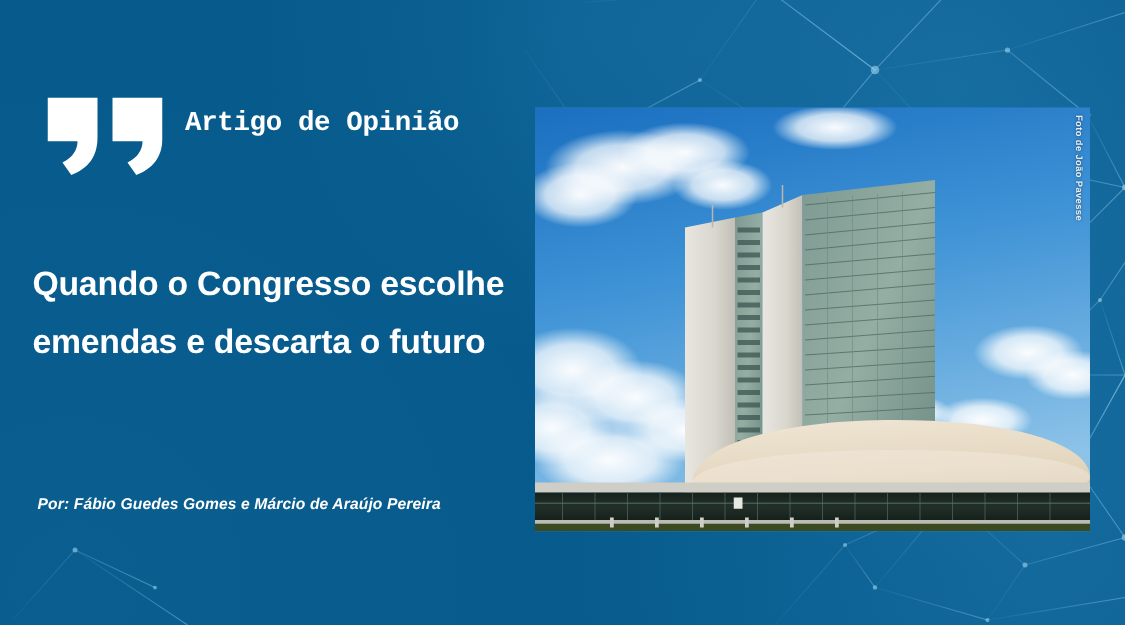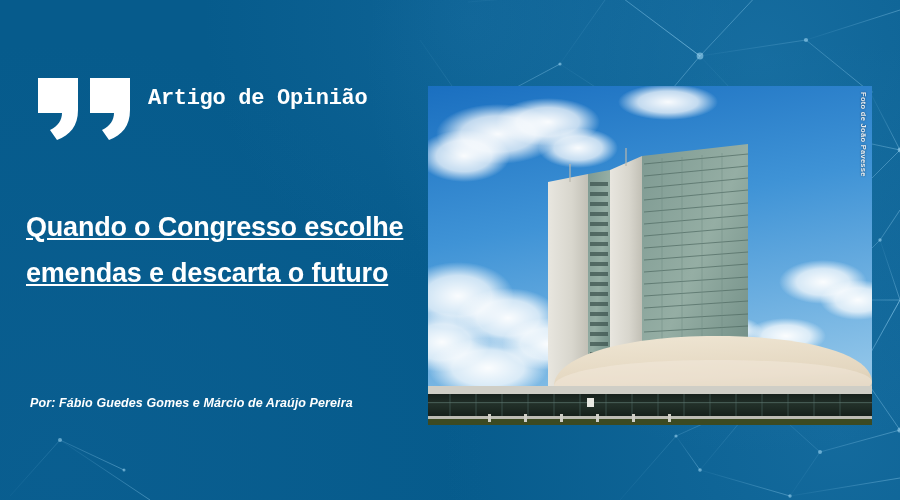--- a/index.html
+++ b/index.html
@@ -61,21 +61,20 @@
   #headline {
     position: absolute;
     left: 26px;
     top: 204px;
     width: 390px;
     color: #ffffff;
     font-size: 27px;
     font-weight: bold;
     line-height: 1.72;
     letter-spacing: -0.2px;
-    text-decoration: underline;
   }
   #byline {
     position: absolute;
     left: 30px;
     top: 396px;
     color: #ffffff;
     font-size: 12.5px;
     font-weight: bold;
     font-style: italic;
     letter-spacing: 0.1px;

